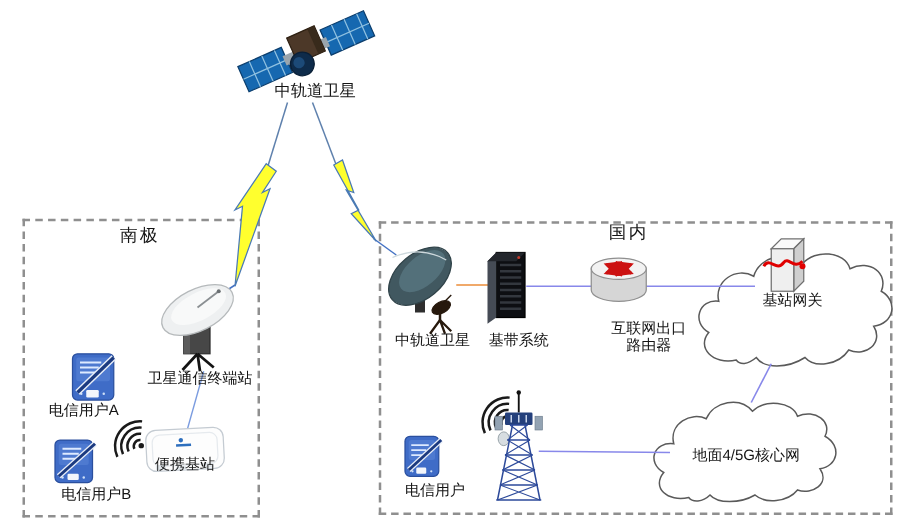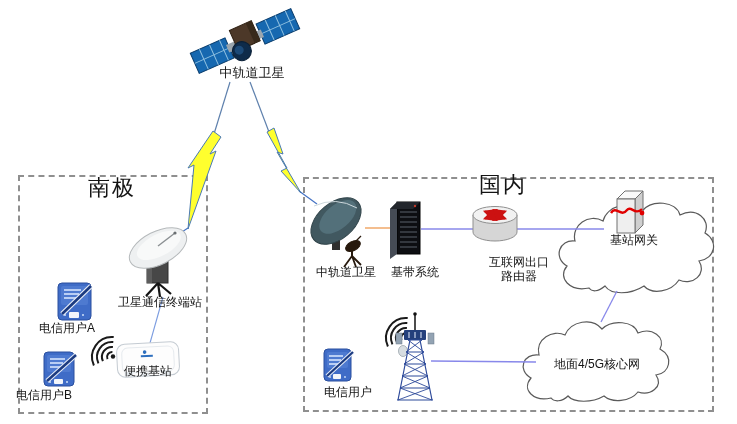--- a/index.html
+++ b/index.html
@@ -11,21 +11,21 @@
     position:absolute;border:2px dashed #8f8f8f;background:transparent;z-index:1;
   }
   .box-south{left:18px;top:175px;width:186px;height:235px;}
   .box-domestic{left:303px;top:177px;width:407px;height:231px;}
   .overlay{position:absolute;left:0;top:0;z-index:2;pointer-events:none;}
   .lbl{
     position:absolute;transform:translateX(-50%);white-space:nowrap;
     font-size:12px;line-height:14px;color:#141414;z-index:3;text-align:center;
   }
   .lbl-sat{font-size:13px;}
-  .lbl-region{font-size:22px;letter-spacing:2px;}
+  .lbl-region{font-size:14px;letter-spacing:2px;}
   .lbl-two{line-height:13.5px;}
 </style>
 </head>
 <body>
 
 <div class="stage">
 
   <div class="region-box box-south"></div>
   <div class="region-box box-domestic"></div>
 
@@ -216,21 +216,21 @@
       <path d="M327,376 L353,352" stroke="#e8eef8" stroke-width="4.2" fill="none"></path>
       <path d="M327,376 L353,352" stroke="#1b3a80" stroke-width="2.2" fill="none"></path>
     </g>
   </svg>
 
   <div class="lbl lbl-sat" style="left:252px;top:66px;">中轨道卫星</div>
 
   <div class="lbl lbl-region" style="left:112px;top:181px;">南极</div>
   <div class="lbl" style="left:160px;top:295px;">卫星通信终端站</div>
   <div class="lbl" style="left:67px;top:321px;">电信用户A</div>
-  <div class="lbl" style="left:44px;top:388px;">电信用户B</div>
+  <div class="lbl" style="left:77px;top:388px;">电信用户B</div>
   <div class="lbl" style="left:148px;top:364px;">便携基站</div>
 
   <div class="lbl lbl-region" style="left:503px;top:178px;">国内</div>
   <div class="lbl" style="left:346px;top:265px;">中轨道卫星</div>
   <div class="lbl" style="left:415px;top:265px;">基带系统</div>
   <div class="lbl lbl-two" style="left:499px;top:256px;margin-left:20px;">
     <div>互联网出口</div>
     <div>路由器</div>
   </div>
   <div class="lbl" style="left:634px;top:233px;">基站网关</div>

